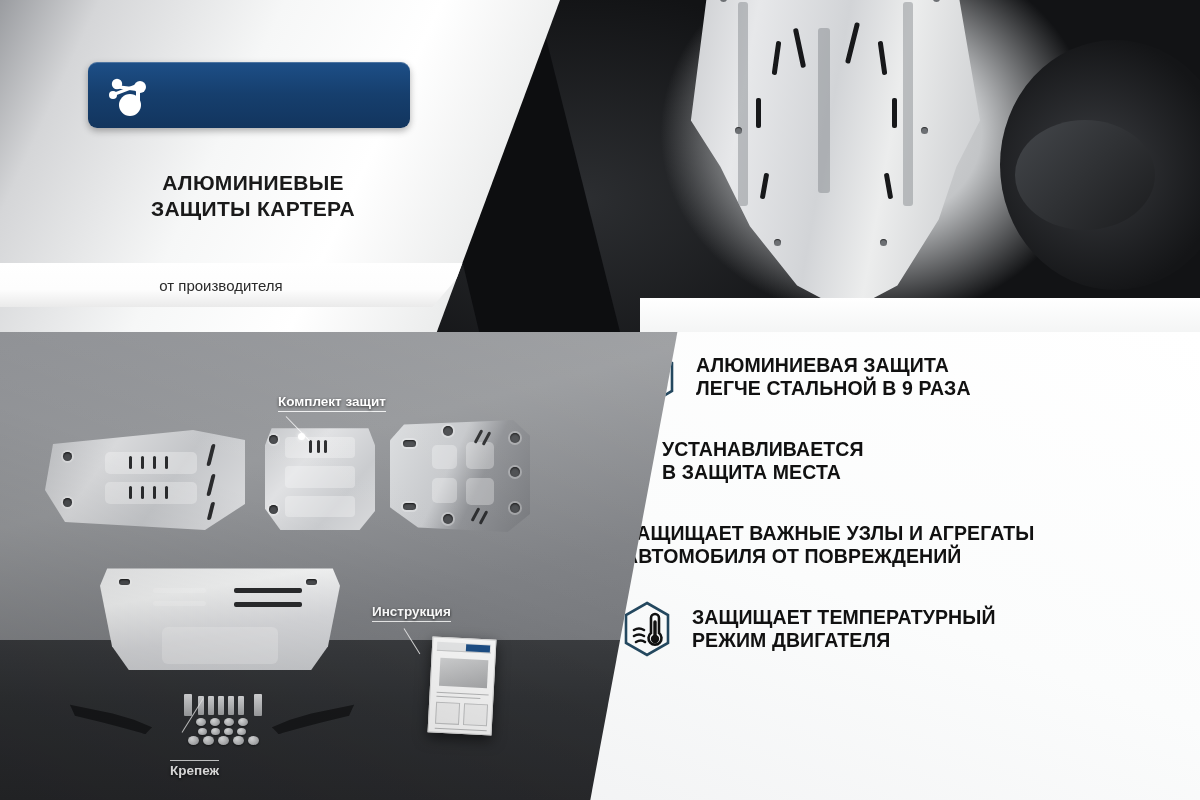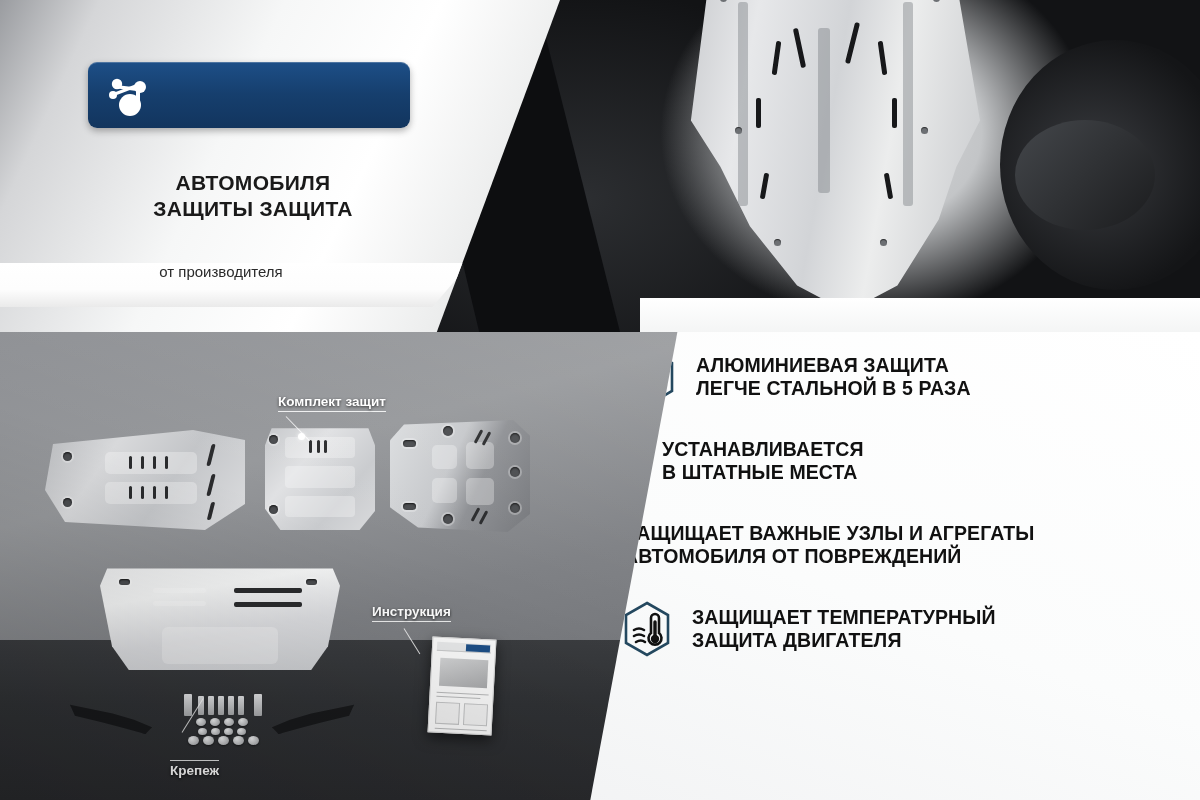--- a/index.html
+++ b/index.html
@@ -87,21 +87,21 @@
     text-align:center;
     font-size:21px; font-weight:bold; line-height:1.24;
     color:#1a1a1a; letter-spacing:.3px;
   }
 
   .subbar {
     position:absolute; left:0; top:263px; width:470px; height:44px;
     background:linear-gradient(180deg,#ffffff 0%,#fdfdfd 60%,#eaeaea 100%);
     clip-path:polygon(0% 0%, 100% 0%, 92% 100%, 0% 100%);
     box-shadow:0 2px 5px rgba(0,0,0,.18);
-    display:flex; align-items:flex-start; justify-content:center;
+    display:flex; align-items:center; justify-content:center;
   }
   .subbar span {
     font-size:15px; color:#2a2a2a; padding-right:28px;
   }
 
   
   .products {
     position:absolute; left:0; top:332px; width:700px; height:468px;
     background:
       linear-gradient(165deg,#8e9094 0%, #96989b 30%, #7e8084 58%, #6a6c70 100%);
@@ -233,22 +233,22 @@
               <circle cx="26" cy="34" r="11"></circle>
               <rect x="12" y="14" width="25" height="3.4" transform="rotate(7 12 14)"></rect>
               <rect x="9" y="22" width="28" height="3.2" transform="rotate(-21 9 22)"></rect>
               <rect x="32" y="16" width="4" height="16"></rect>
             </g>
           </svg>
         </span>
       </div>
 
       <div class="hero-title">
-        <div>АВТОМОБИЛЯ</div>
-        <div>ЗАЩИТЫ ЗАЩИТА</div>
+        <div>АЛЮМИНИЕВЫЕ</div>
+        <div>ЗАЩИТЫ КАРТЕРА</div>
       </div>
 
       <div class="subbar">
         <span>от производителя</span>
       </div>
 
     </div>
   </div>
 
   <div class="products">
@@ -386,38 +386,38 @@
           <svg viewBox="0 0 62 62" width="62" height="62">
             <polygon points="31,5 52,17 52,45 31,57 10,45 10,17" fill="none" stroke="#24485f" stroke-width="2.6"></polygon>
             <g fill="#111">
               <path d="M41 18 C36 19 26 25 22 35 C20 40 20 43 21 44 C22 44 24 41 27 38 C31 33 38 27 42 22 C44 20 43 18 41 18 Z"></path>
               <path d="M22 44 L16 48" stroke="#111" stroke-width="2.4" stroke-linecap="round"></path>
             </g>
           </svg>
         </span>
         <span class="feat-text">
           <span>АЛЮМИНИЕВАЯ ЗАЩИТА</span><br>
-          <span>ЛЕГЧЕ СТАЛЬНОЙ В 5 РАЗА</span>
+          <span>ЛЕГЧЕ СТАЛЬНОЙ В 9 РАЗА</span>
         </span>
       </div>
 
       <div class="feat" style="margin-left:-34px;">
         <span class="hexicon">
           <svg viewBox="0 0 62 62" width="62" height="62">
             <polygon points="31,5 52,17 52,45 31,57 10,45 10,17" fill="none" stroke="#24485f" stroke-width="2.6"></polygon>
             <g fill="#111">
               <path d="M43 16 a12 12 0 1 0 -3 21 l-3 3 -8 -8 -4 4 a3 3 0 1 0 4 4 l4 -4 8 8 3 -3 a12 12 0 0 0 -1 -25 z
                        M41 19 l-6 6 5 5 6 -6 a9 9 0 0 1 -5 -5 z"></path>
               <circle cx="23" cy="43" r="2.6" fill="#fff"></circle>
             </g>
           </svg>
         </span>
         <span class="feat-text">
           <span>УСТАНАВЛИВАЕТСЯ</span><br>
-          <span>В ШТАТНЫЕ МЕСТА</span>
+          <span>В ЗАЩИТА МЕСТА</span>
         </span>
       </div>
 
       <div class="feat" style="margin-left:-72px;">
         <span class="hexicon">
           <svg viewBox="0 0 62 62" width="62" height="62">
             <polygon points="31,5 52,17 52,45 31,57 10,45 10,17" fill="none" stroke="#24485f" stroke-width="2.6"></polygon>
             <path d="M31 15 L44 20 V33 C44 41 37 45 31 48 C25 45 18 41 18 33 V20 Z" fill="#111"></path>
             <path d="M24 31 l5 5 10 -11" fill="none" stroke="#fff" stroke-width="3.6" stroke-linecap="round" stroke-linejoin="round"></path>
           </svg>
@@ -438,20 +438,20 @@
               <path d="M39 24 v14" stroke-width="3.4"></path>
               <path d="M18 32 q5 -3 10 0"></path>
               <path d="M18 38 q5 -3 10 0"></path>
               <path d="M20 44 q5 -3 9 0"></path>
             </g>
             <circle cx="39" cy="41" r="4.2" fill="#111"></circle>
           </svg>
         </span>
         <span class="feat-text">
           <span>ЗАЩИЩАЕТ ТЕМПЕРАТУРНЫЙ</span><br>
-          <span>ЗАЩИТА ДВИГАТЕЛЯ</span>
+          <span>РЕЖИМ ДВИГАТЕЛЯ</span>
         </span>
       </div>
 
     </div>
   </div>
 
 </div>
 
 </body></html>

